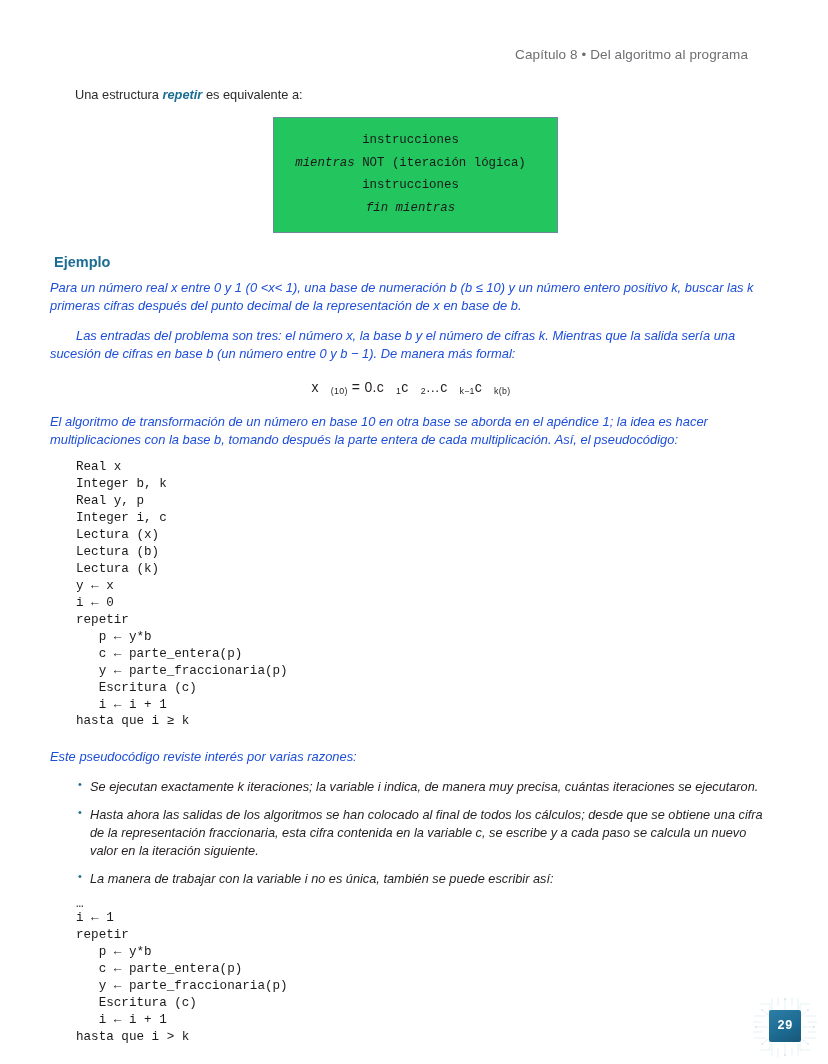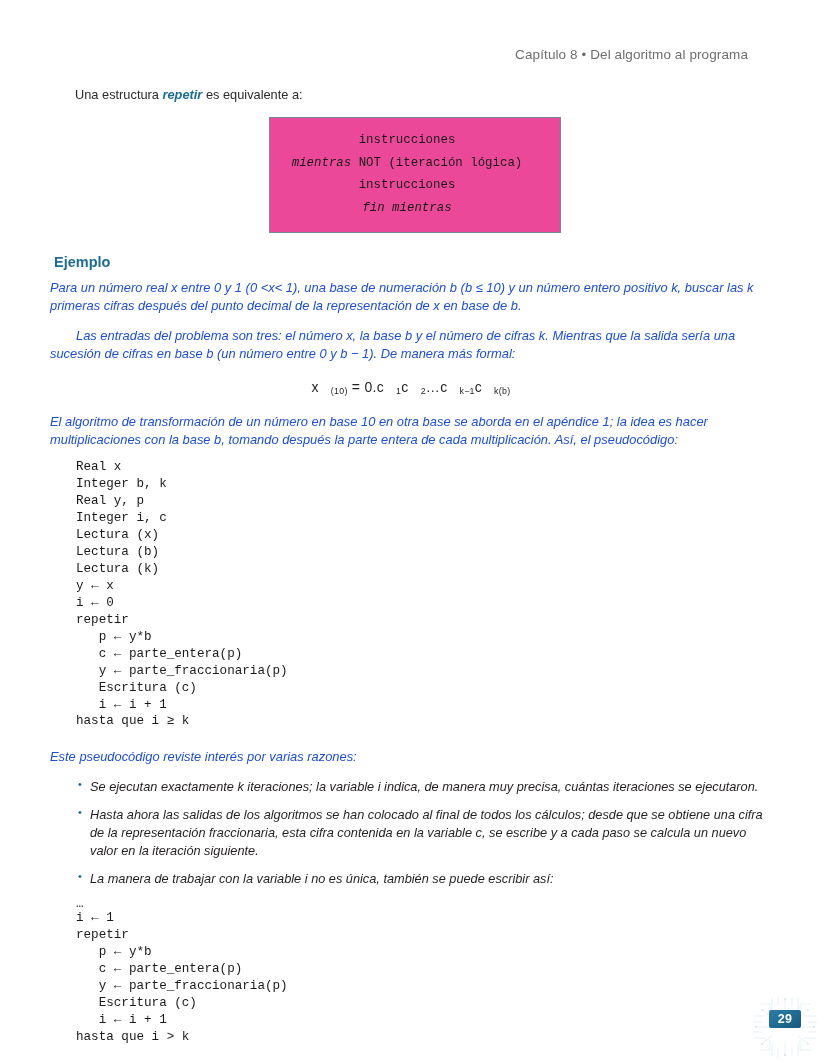--- a/index.html
+++ b/index.html
@@ -44,23 +44,23 @@
   .kw-repetir {
     font-style: italic;
     font-weight: bold;
     color: #1c6d94;
   }
 
   
   .code-box {
     width: 274px;
     margin: 0 auto 12px auto;
-    background: #ec4899;
+    background: #22c55e;
     border: 1px solid #6e8b9c;
-    padding: 11px 16px 12px 0;
+    padding: 11px 9px 12px 0;
     box-sizing: content-box;
     position: relative;
     left: 4px;
   }
   .code-box .cb-line {
     font-family: "Liberation Mono", monospace;
     font-size: 12.4px;
     color: #1a1a1a;
     text-align: center;
     line-height: 1.82;
@@ -164,30 +164,31 @@
     position: absolute;
     left: 0; top: 0;
     width: 66px; height: 62px;
     opacity: 0.42;
   }
   .page-badge {
     position: absolute;
     left: 17px;
     top: 14px;
     width: 32px;
-    height: 18px;
+    height: 32px;
     background: linear-gradient(150deg,#2d7fa8 0%, #1d6b92 55%, #17577a 100%);
     border-radius: 2px;
     color: #ffffff;
     font-size: 12.5px;
     font-weight: bold;
     display: flex;
     align-items: center;
     justify-content: center;
     letter-spacing: 0.3px;
+    font-family: Liberation Mono, monospace;
   }
 </style>
 </head>
 <body>
 
 <div class="page-header">Capítulo 8 • Del algoritmo al programa</div>
 
 <div class="content">
 
   <p class="intro-line">

